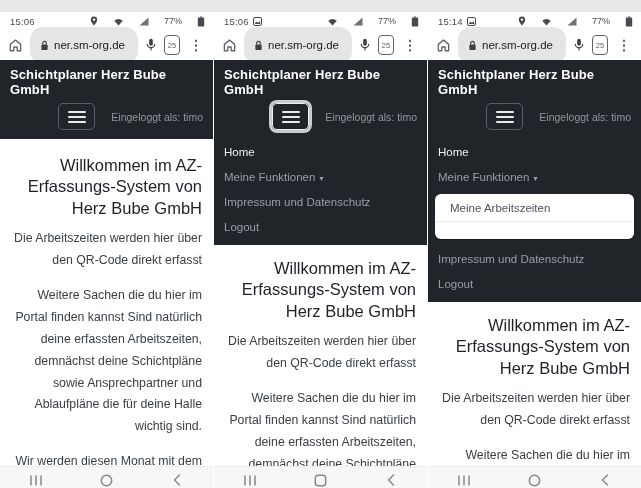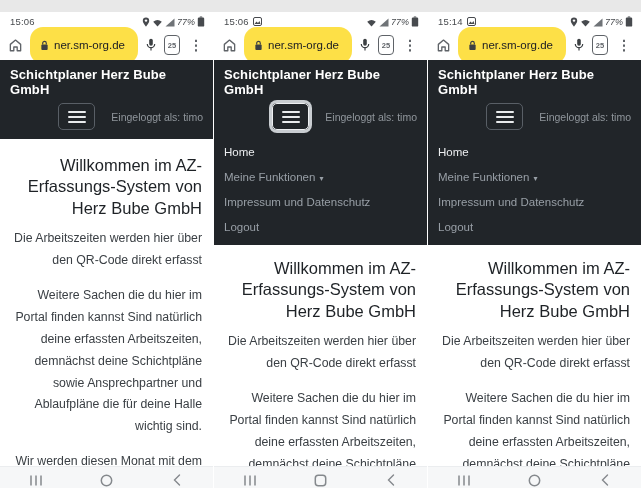--- a/index.html
+++ b/index.html
@@ -4,31 +4,31 @@
 <style>
   * { margin:0; padding:0; box-sizing:border-box; }
   html,body { background:#e8e8e8; }
   body { font-family:"Liberation Sans", sans-serif; }
   .screens { width:641px; height:488px; display:flex; gap:1px; background:#ffffff; margin:12px auto; }
   .panel { width:213px; height:488px; background:#ffffff; display:flex; flex-direction:column; overflow:hidden; position:relative; }
 
   
   .statusbar { height:18px; flex:0 0 18px; display:flex; align-items:center; justify-content:space-between; padding:0 8px 0 10px; background:#fff; }
   .sb-left { display:flex; align-items:center; gap:4px; font-size:9.5px; color:#474a4e; letter-spacing:.2px; }
-  .sb-right { display:flex; align-items:flex-end; gap:2px; font-size:9px; color:#474a4e;font-style:italic; }
+  .sb-right { display:flex; align-items:center; gap:15px; font-size:9px; color:#474a4e; }
   .sb-ic { display:inline-flex; align-items:center; }
   .sb-ic svg { display:block; }
 
   
   .urlbar { height:30px; flex:0 0 30px; display:flex; align-items:center; gap:7px; padding:0 8px; background:#fff; }
   .chrome-home { display:inline-flex; }
-  .url-pill { flex:1; height:37px; background:#fde047; border-radius:13px; display:flex; align-items:center; gap:5px; padding:0 10px; min-width:0; }
+  .url-pill { flex:1; height:37px; background:#e5e5e5; border-radius:13px; display:flex; align-items:center; gap:5px; padding:0 10px; min-width:0; }
   .url-text { font-size:11.5px; color:#202124; white-space:nowrap; overflow:hidden; }
   .mic { display:inline-flex; }
-  .tabbox { width:16px; height:20px; border:1.6px solid #5f6368; border-radius:4px; display:flex; align-items:center; justify-content:center; font-size:7.5px; font-weight:bold; color:#5f6368; flex:0 0 auto; }
+  .tabbox { width:16px; height:20px; border:1.6px solid #5f6368; border-radius:4px; display:flex; align-items:center; justify-content:center; font-size:7.5px; font-weight:normal; color:#5f6368; flex:0 0 auto; }
   .kebab { color:#5f6368; font-size:14px; font-weight:bold; line-height:1; padding:0 2px; }
 
   
   .site-header { background:#212529; padding:7px 10px 9px; }
   .site-title { color:#ffffff; font-size:13px; font-weight:bold; letter-spacing:.1px; }
   .header-row { display:flex; align-items:center; justify-content:space-between; margin-top:6px;padding-left:48px; }
   .toggler { width:37px; height:27px; background:transparent; border:1px solid #595f66; border-radius:5px; display:flex; align-items:center; justify-content:center; cursor:pointer; }
   .toggler.focused { border:1.5px solid #eef0f2; box-shadow:0 0 0 3px #c9cdd1; }
   .logged { color:#90969c; font-size:10.5px; }
 
@@ -349,20 +349,23 @@
               </g>
             </svg>
         </div>
         <div class="logged">Eingeloggt als: timo</div>
       </div>
     </div>
 
     <div class="menu">
       <div class="menu-item active">Home</div>
       <div class="menu-item"><span>Meine Funktionen</span><span class="caret">▾</span></div>
+      <div class="dropdown">
+        <div class="dropdown-item">Meine Arbeitszeiten</div>
+      </div>
       <div class="menu-item">Impressum und Datenschutz</div>
       <div class="menu-item">Logout</div>
     </div>
 
     <div class="content tight">
       <div class="content-heading">Willkommen im AZ-Erfassungs-System von Herz Bube GmbH</div>
       <p>Die Arbeitszeiten werden hier über den QR-Code direkt erfasst</p>
       <p>Weitere Sachen die du hier im Portal finden kannst Sind natürlich deine erfassten Arbeitszeiten, demnächst deine Schichtpläne sowie Ansprechpartner und Ablaufpläne die für deine Halle wichtig sind.</p>
     </div>
 

